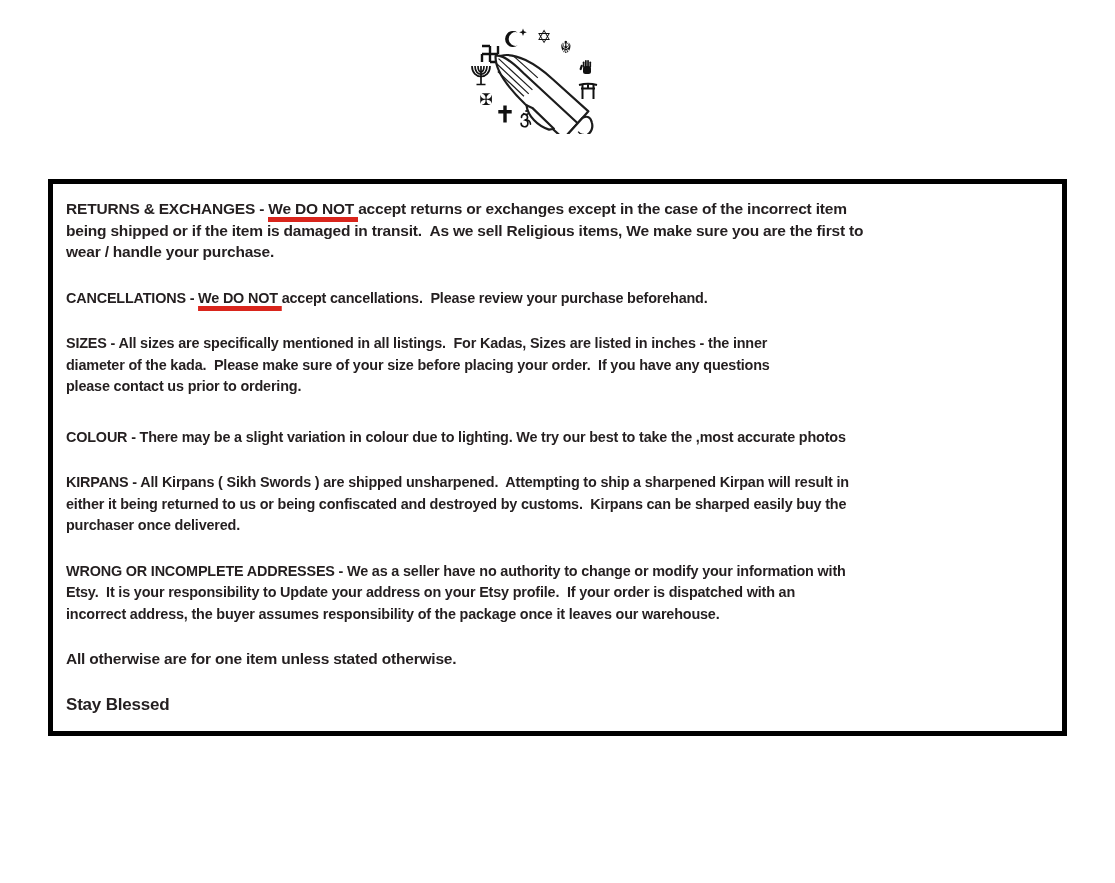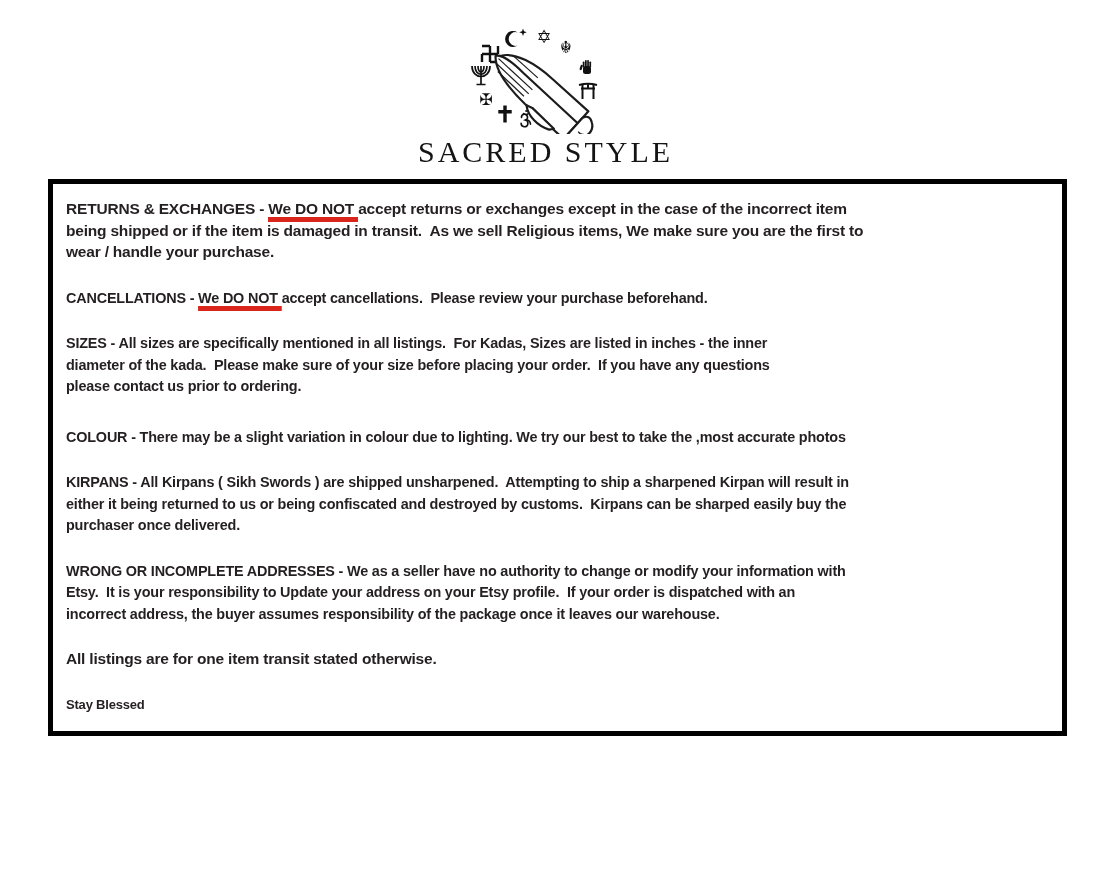--- a/index.html
+++ b/index.html
@@ -36,21 +36,21 @@
     margin:0 0 24px 0;
     color:#241f20;
     font-weight:bold;
     font-size:15.5px;
     line-height:21.5px;
     letter-spacing:-0.2px;
     white-space:pre;
   }
   .cond{transform:scaleX(0.93);transform-origin:0 50%;}
   .colour-extra{margin-top:29px;}
-  .signoff{font-size:13px;margin-bottom:0;}
+  .signoff{font-size:17px;margin-bottom:0;}
   .hl{
     border-bottom:5px solid #d9251c;
     padding-bottom:0px;
   }
 </style>
 </head>
 <body>
 
 <div class="logo">
   <svg width="234" height="112" viewBox="0 0 234 112">
@@ -116,21 +116,20 @@
         <path d="M-12,-50 L-13,-14"></path>
         <path d="M-7,-56 L-8,-12"></path>
         <path d="M-2,-58 L-2.5,-12"></path>
         <path d="M10,-50 L10,-16"></path>
       </g>
 
       <path d="M-17,44 q-7,6 -1,11 q7,6 15,3 q11,4 16,-4 q5,-7 -3,-10 Z"></path>
       <path d="M-12,48 q-2,4 1,7 M-3,50 q-1,4 2,6" stroke-width="1.2" fill="none"></path>
     </g>
   </svg>
-  <div class="brand">SACRED STYLE</div>
 </div>
 
 <div class="policy">
 
   <p class="para"><span>RETURNS &amp; EXCHANGES - </span><span class="hl">We DO NOT </span><span>accept returns or exchanges except in the case of the incorrect item
 being shipped or if the item is damaged in transit.  As we sell Religious items, We make sure you are the first to
 wear / handle your purchase.</span></p>
 
   <p class="para cond"><span>CANCELLATIONS - </span><span class="hl">We DO NOT </span><span>accept cancellations.  Please review your purchase beforehand.</span></p>
 
@@ -141,17 +140,17 @@
   <p class="para cond colour-extra">COLOUR - There may be a slight variation in colour due to lighting. We try our best to take the ,most accurate photos</p>
 
   <p class="para cond">KIRPANS - All Kirpans ( Sikh Swords ) are shipped unsharpened.  Attempting to ship a sharpened Kirpan will result in
 either it being returned to us or being confiscated and destroyed by customs.  Kirpans can be sharped easily buy the
 purchaser once delivered.</p>
 
   <p class="para cond">WRONG OR INCOMPLETE ADDRESSES - We as a seller have no authority to change or modify your information with
 Etsy.  It is your responsibility to Update your address on your Etsy profile.  If your order is dispatched with an
 incorrect address, the buyer assumes responsibility of the package once it leaves our warehouse.</p>
 
-  <p class="para">All listings are for one item transit stated otherwise.</p>
+  <p class="para">All otherwise are for one item unless stated otherwise.</p>
 
   <p class="para signoff">Stay Blessed</p>
 
 </div>
 
 </body></html>

